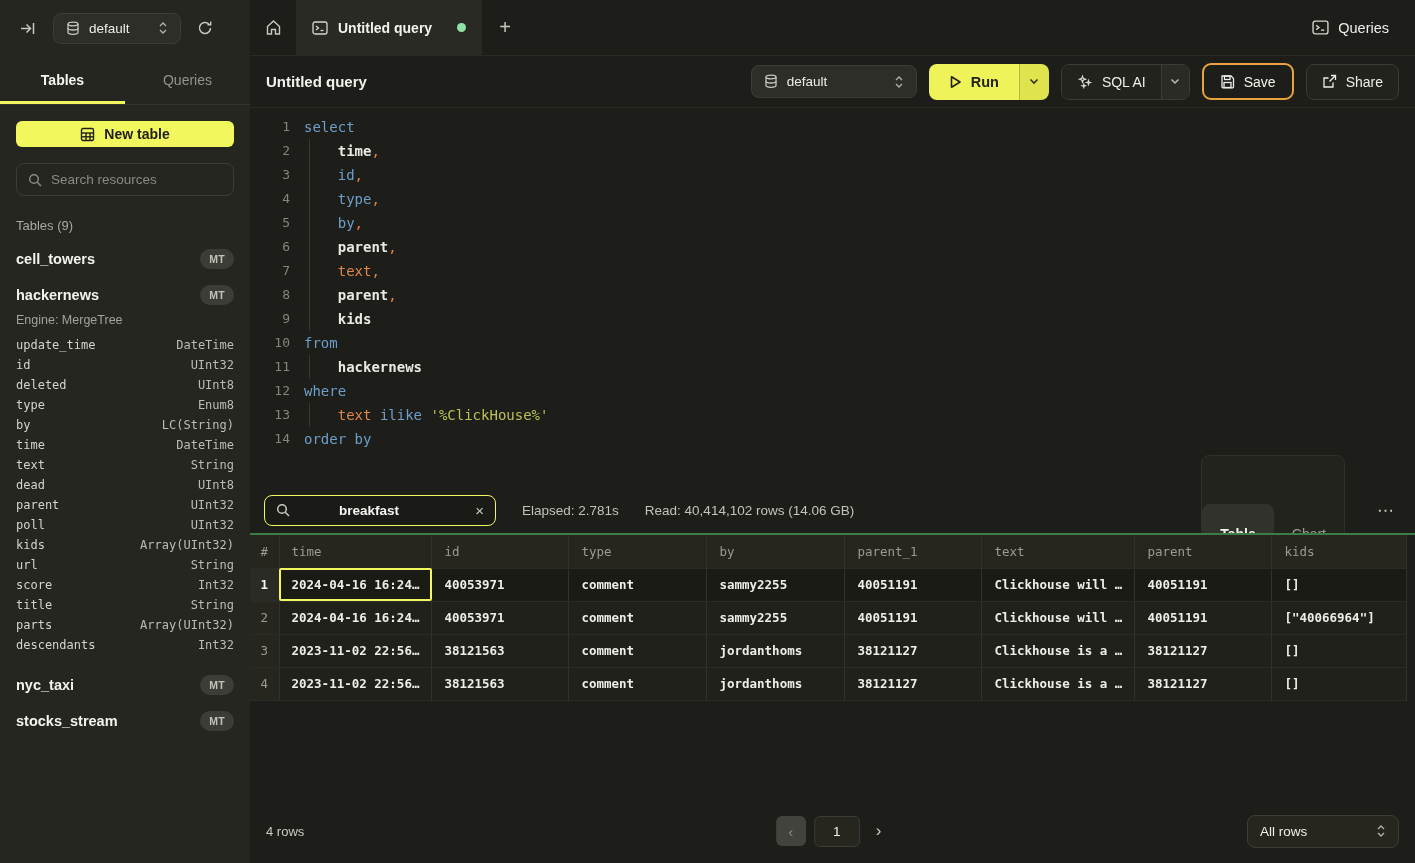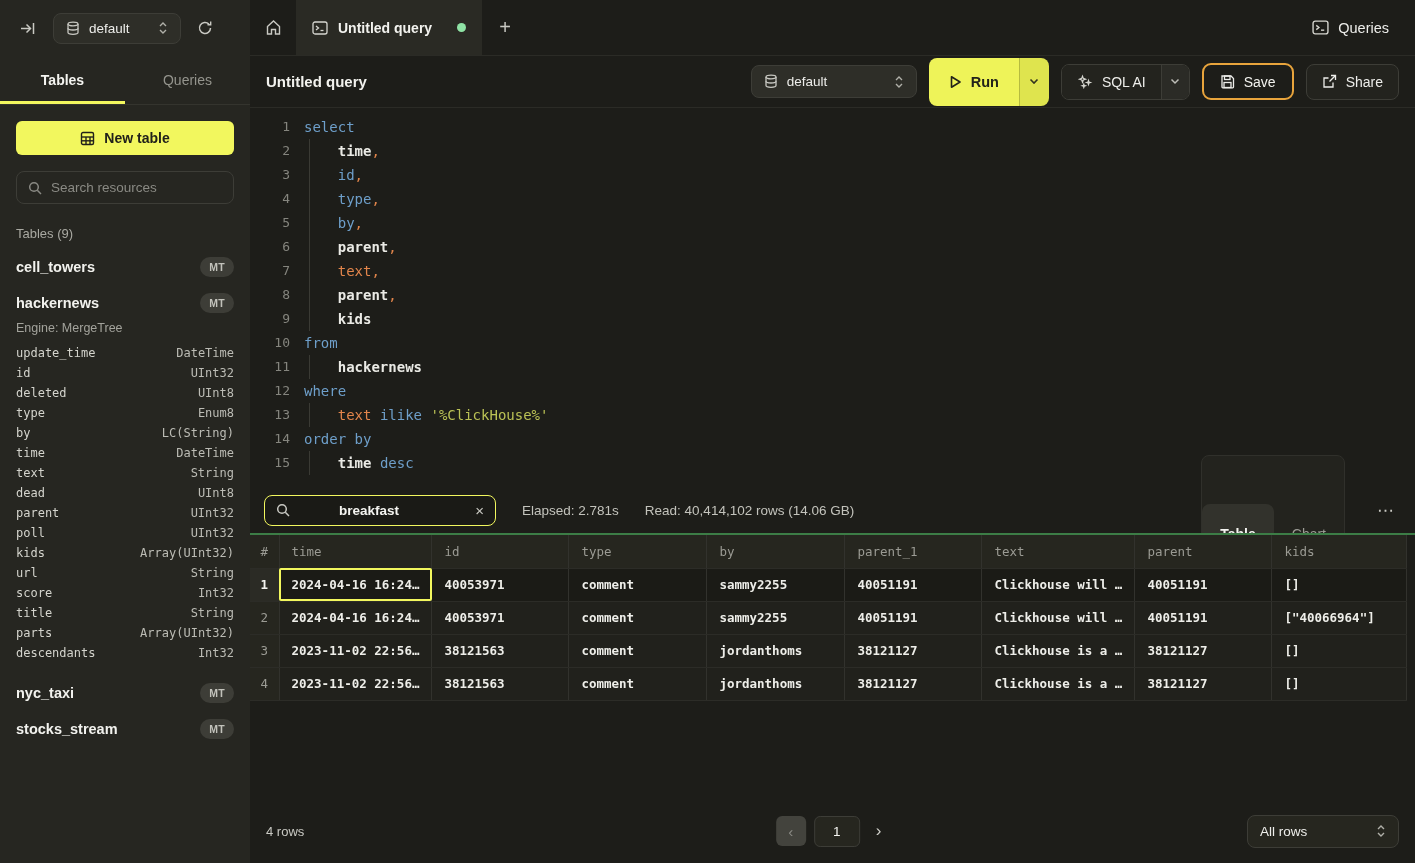--- a/index.html
+++ b/index.html
@@ -22,42 +22,42 @@
   .topbar-spacer { flex:1; }
   .queries-btn { display:flex; align-items:center; gap:9px; color:#ededea; font-size:14.5px; padding:0 26px; cursor:pointer; }
 
   
   .sidebar { grid-column:1; grid-row:2; background:#262621; display:flex; flex-direction:column; overflow:hidden; }
   .side-tabs { display:flex; height:49px; border-bottom:1px solid #34342e; }
   .side-tab { flex:1; display:flex; align-items:center; justify-content:center; font-size:14px; color:#94948d; cursor:pointer; position:relative; }
   .side-tab.active { color:#f4f4f0; font-weight:600; }
   .side-tab.active::after { content:''; position:absolute; left:0; right:0; bottom:0; height:3px; background:#f2f75e; }
   .side-body { padding:16px; overflow:hidden; flex:1; }
-  .new-table-btn { width:100%; height:34px; background:#f2f75e; color:#21211a; border:none; border-radius:6px; font-size:14px; font-weight:600; display:flex; align-items:center; justify-content:center; gap:9px; cursor:pointer; font-family:inherit; }
+  .new-table-btn { width:100%; height:26px; background:#f2f75e; color:#21211a; border:none; border-radius:6px; font-size:14px; font-weight:600; display:flex; align-items:center; justify-content:center; gap:9px; cursor:pointer; font-family:inherit; }
   .side-search { margin-top:16px; display:flex; align-items:center; gap:9px; border:1px solid #3d3d37; border-radius:8px; padding:8px 11px; color:#8a8a84; }
   .side-search input { background:none; border:none; outline:none; color:#ededea; font-size:13.5px; width:100%; font-family:inherit; }
   .side-search input::placeholder { color:#8a8a84; }
   .section-label { margin-top:22px; font-size:13px; color:#a9a9a2; }
   .tbl-row { display:flex; align-items:center; justify-content:space-between; margin-top:16px; cursor:pointer; }
   .tbl-name { font-size:14.5px; font-weight:600; color:#f2f2ee; }
   .mt-badge { background:#3d3d37; color:#c2c2bb; font-size:10.5px; font-weight:700; border-radius:10px; padding:4px 9px; letter-spacing:.3px;text-align:center; }
   .engine-line { margin-top:8px; font-size:12.5px; color:#a3a39c; }
   .cols-list { margin-top:8px; }
   .col-row { display:flex; justify-content:space-between; align-items:center; height:20px; font-family:"DejaVu Sans Mono", monospace; font-size:12px; cursor:default; }
   .col-row .cname { color:#d4d4cd; }
   .col-row .ctype { color:#bcbcb5; }
 
   
   .main { grid-column:2; grid-row:2; display:flex; flex-direction:column; overflow:hidden; background:#1d1d19; }
   .main-header { height:52px; display:flex; align-items:center; padding:0 16px; border-bottom:1px solid #2b2b26; }
   .main-title { font-size:15px; font-weight:600; color:#f2f2ee; }
   .toolbar { margin-left:auto; display:flex; align-items:center; gap:12px; }
   .tb-select { display:flex; align-items:center; gap:9px; background:#2e2e28; border:1px solid #3d3d37; border-radius:8px; padding:8px 12px; font-size:13.5px; cursor:pointer; min-width:166px; color:#ededea; }
   .tb-select .grow { flex:1; }
-  .run-btn { display:flex; align-items:stretch; border-radius:8px; overflow:hidden; cursor:pointer; height:48px; }
+  .run-btn { display:flex; align-items:stretch; border-radius:8px; overflow:hidden; cursor:pointer; height:36px; }
   .run-main { background:#eef359; color:#22221a; display:flex; align-items:center; gap:9px; padding:0 20px; font-size:14.5px; font-weight:600; }
   .run-caret { background:#dfe44e; display:flex; align-items:center; justify-content:center; width:30px; border-left:1px solid rgba(0,0,0,.18); color:#33331f; }
   .split-btn { display:flex; align-items:stretch; border:1px solid #3d3d37; border-radius:8px; overflow:hidden; height:36px; cursor:pointer; }
   .split-main { background:#23231e; display:flex; align-items:center; gap:9px; padding:0 15px; font-size:14px; color:#ededea; }
   .split-caret { background:#2b2b26; width:28px; display:flex; align-items:center; justify-content:center; border-left:1px solid #3d3d37; color:#bdbdb7; }
   .save-btn { display:flex; align-items:center; gap:9px; border:2px solid #e8a43c; border-radius:9px; background:transparent; color:#f2f2ee; font-size:14px; font-weight:500; padding:0 16px; height:37px; cursor:pointer; font-family:inherit; }
   .share-btn { display:flex; align-items:center; gap:9px; border:1px solid #3d3d37; border-radius:8px; background:#23231e; color:#ededea; font-size:14px; padding:0 15px; height:36px; cursor:pointer; font-family:inherit; }
 
   
   .editor { height:379px; padding-top:7px; font-family:"DejaVu Sans Mono", monospace; font-size:14px; overflow:hidden; cursor:text; }
@@ -429,24 +429,20 @@
           <span class="ln">12</span>
           <span class="code"><span class="tk-k">where</span></span>
         </div>
         <div class="code-line ind">
           <span class="ln">13</span>
           <span class="code"><span>    </span><span class="tk-o">text</span><span> </span><span class="tk-k">ilike</span><span> </span><span class="tk-s">'%ClickHouse%'</span></span>
         </div>
         <div class="code-line">
           <span class="ln">14</span>
           <span class="code"><span class="tk-k">order by</span></span>
-        </div>
-        <div class="code-line ind">
-          <span class="ln">15</span>
-          <span class="code"><span>    </span><span class="tk-i">time</span><span> </span><span class="tk-k">desc</span></span>
         </div>
       </div>
 
     <div class="results-bar">
       <div class="filter-box">
         <span>
           <svg width="14" height="14" viewBox="0 0 14 14" fill="none" stroke="#c9c9c3" stroke-width="1.5">
               <circle cx="6" cy="6" r="4.3"></circle>
               <line x1="9.3" y1="9.3" x2="13" y2="13"></line>
             </svg>

